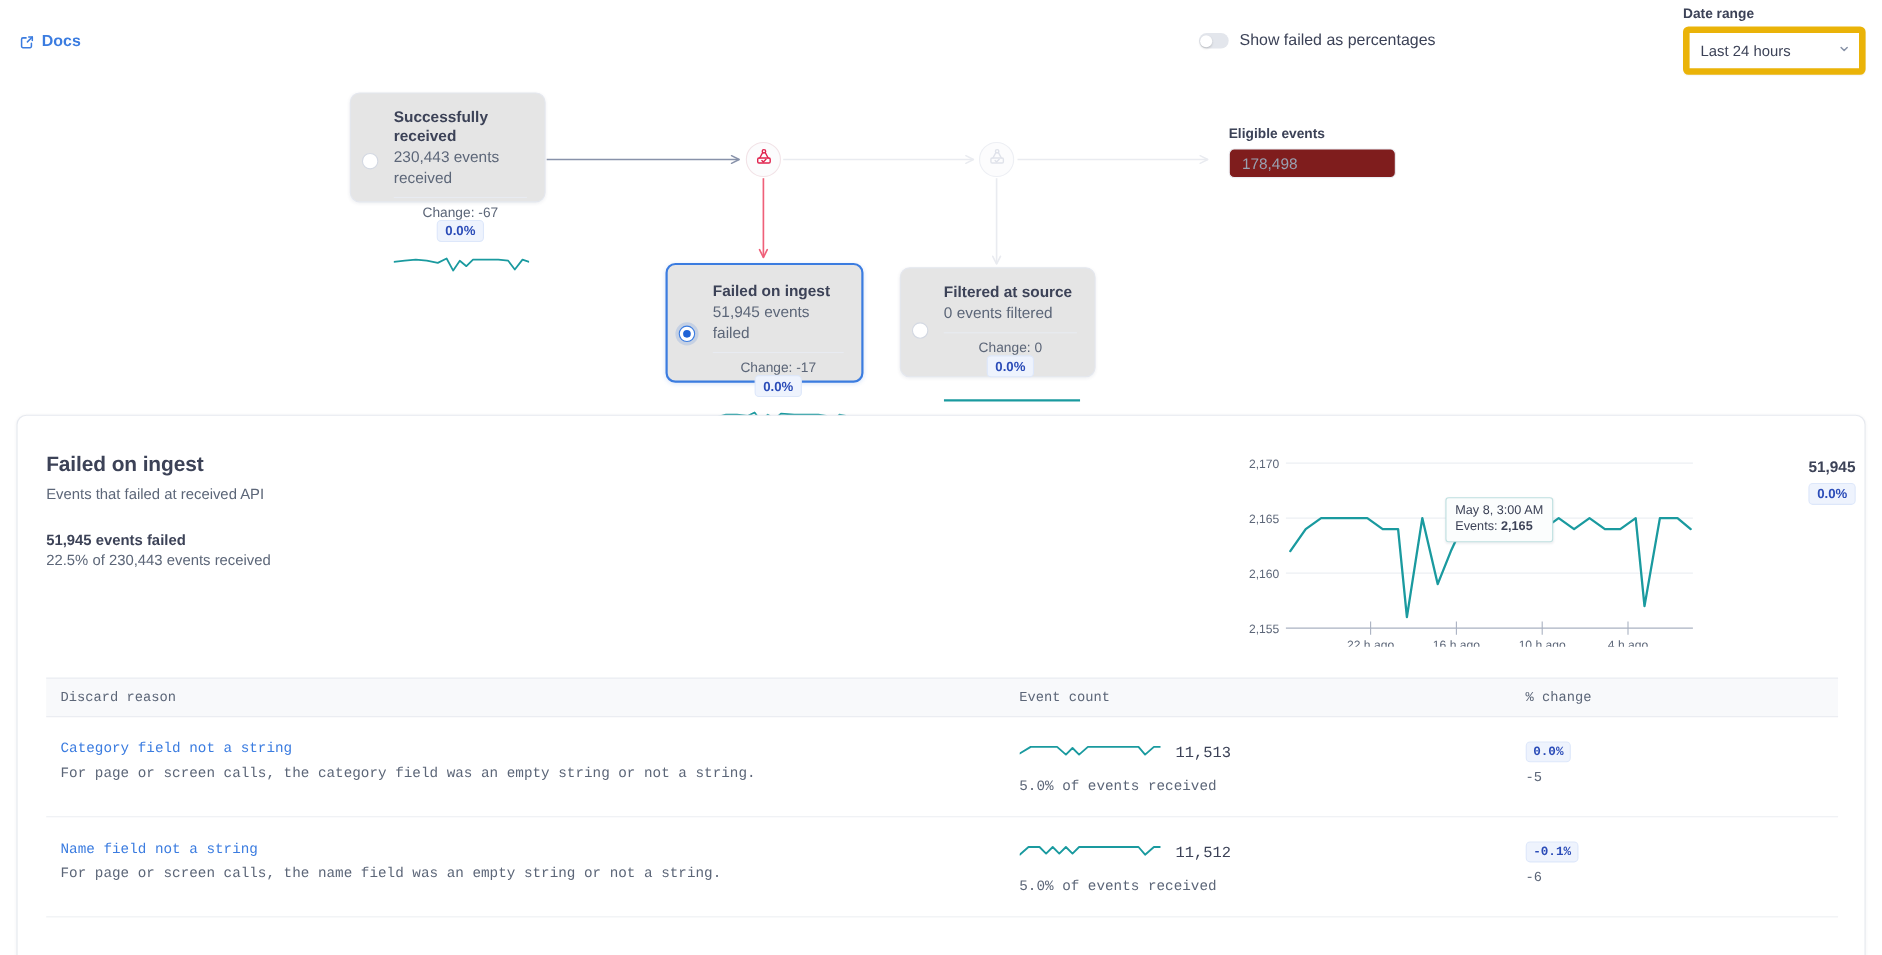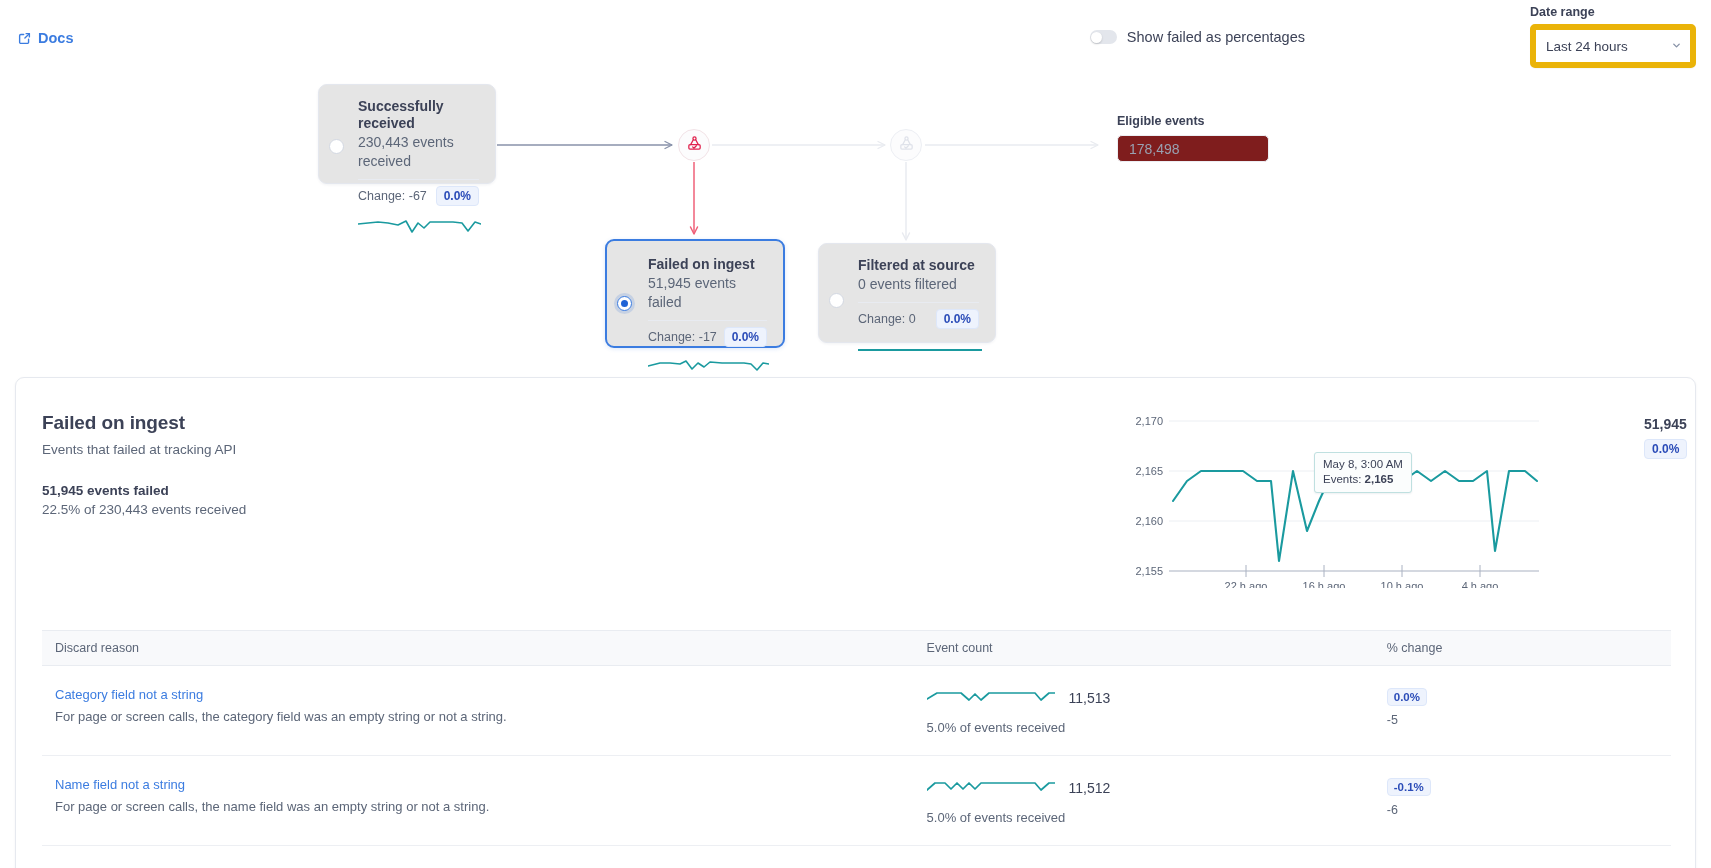--- a/index.html
+++ b/index.html
@@ -74,21 +74,21 @@
     box-shadow: 0 0 0 3px rgba(59,124,224,.18);
   }
   .radio.on::after {
     content: ""; position: absolute; left: 3px; top: 3px;
     width: 7px; height: 7px; border-radius: 50%; background: #1f63d6;
   }
   .node-body { position: absolute; }
   .node-title { font-size: 14px; font-weight: 700; color: #3c4257; line-height: 17px; }
   .node-sub { font-size: 14px; color: #5c6678; line-height: 19px; margin-top: 1px; }
   .node-div { height: 1px; background: #e8ebf1; margin: 8px 0 6px 0; }
-  .node-row { display: flex; align-items: center; justify-content: space-between; }
+  .node-row { display: flex; align-items: center; justify-content: flex-start; flex-direction: column; }
   .node-change { font-size: 12.5px; color: #5c6678; }
   .pct-badge {
     font-size: 12px; font-weight: 700; color: #2b4cb8;
     background: #eef3fd; border: 1px solid #dde7fa;
     border-radius: 4px; padding: 2px 7px;
   }
   .spark { margin-top: 9px; }
 
   .circle-node {
     position: absolute; width: 32px; height: 32px; border-radius: 50%;
@@ -134,21 +134,21 @@
     position: absolute; left: 1314px; top: 452px;
     background: #fbfdfd; border: 1px solid #bfe0e0;
     border-radius: 3px; padding: 4px 8px 5px 8px;
     font-size: 11.5px; color: #3c4257; line-height: 15px;
     box-shadow: 0 1px 2px rgba(18,42,66,.07);
     white-space: nowrap;
   }
   .tooltip b { font-weight: 700; }
 
   
-  .tbl { position: absolute; left: 26px; top: 252px; width: 1629px; }
+  .tbl { position: absolute; left: 26px; top: 238px; width: 1629px; font-family: Liberation Mono, monospace; }
   .tbl-head {
     display: flex; background: #f8f9fb;
     border-top: 1px solid #e9ecf1; border-bottom: 1px solid #e9ecf1;
     height: 36px; align-items: center;
   }
   .tbl-head .th { font-size: 12.5px; color: #5c6678; }
   .col-reason { width: 890px; padding-left: 13px; }
   .col-count  { width: 450px; }
   .col-change { width: 286px; margin-left: 13px; }
   .tbl-row { display: flex; border-bottom: 1px solid #edeff3; padding: 21px 0 20px 0; }
@@ -301,21 +301,21 @@
   <div class="eligible-wrap">
     <div class="eligible-label">Eligible events</div>
     <div class="eligible-box">178,498</div>
   </div>
 </div>
 
 <div class="panel">
 
   <div class="panel-head">
     <div class="panel-title">Failed on ingest</div>
-    <div class="panel-desc">Events that failed at tracking API</div>
+    <div class="panel-desc">Events that failed at received API</div>
     <div class="panel-stat">
       <div class="stat-main">51,945 events failed</div>
       <div class="stat-sub">22.5% of 230,443 events received</div>
     </div>
   </div>
 
   <div class="panel-chart">
     <svg width="420" height="175" viewBox="0 0 420 175" fill="none">
 
       <line x1="48" y1="8" x2="418" y2="8" stroke="#eceff3" stroke-width="1"></line>

